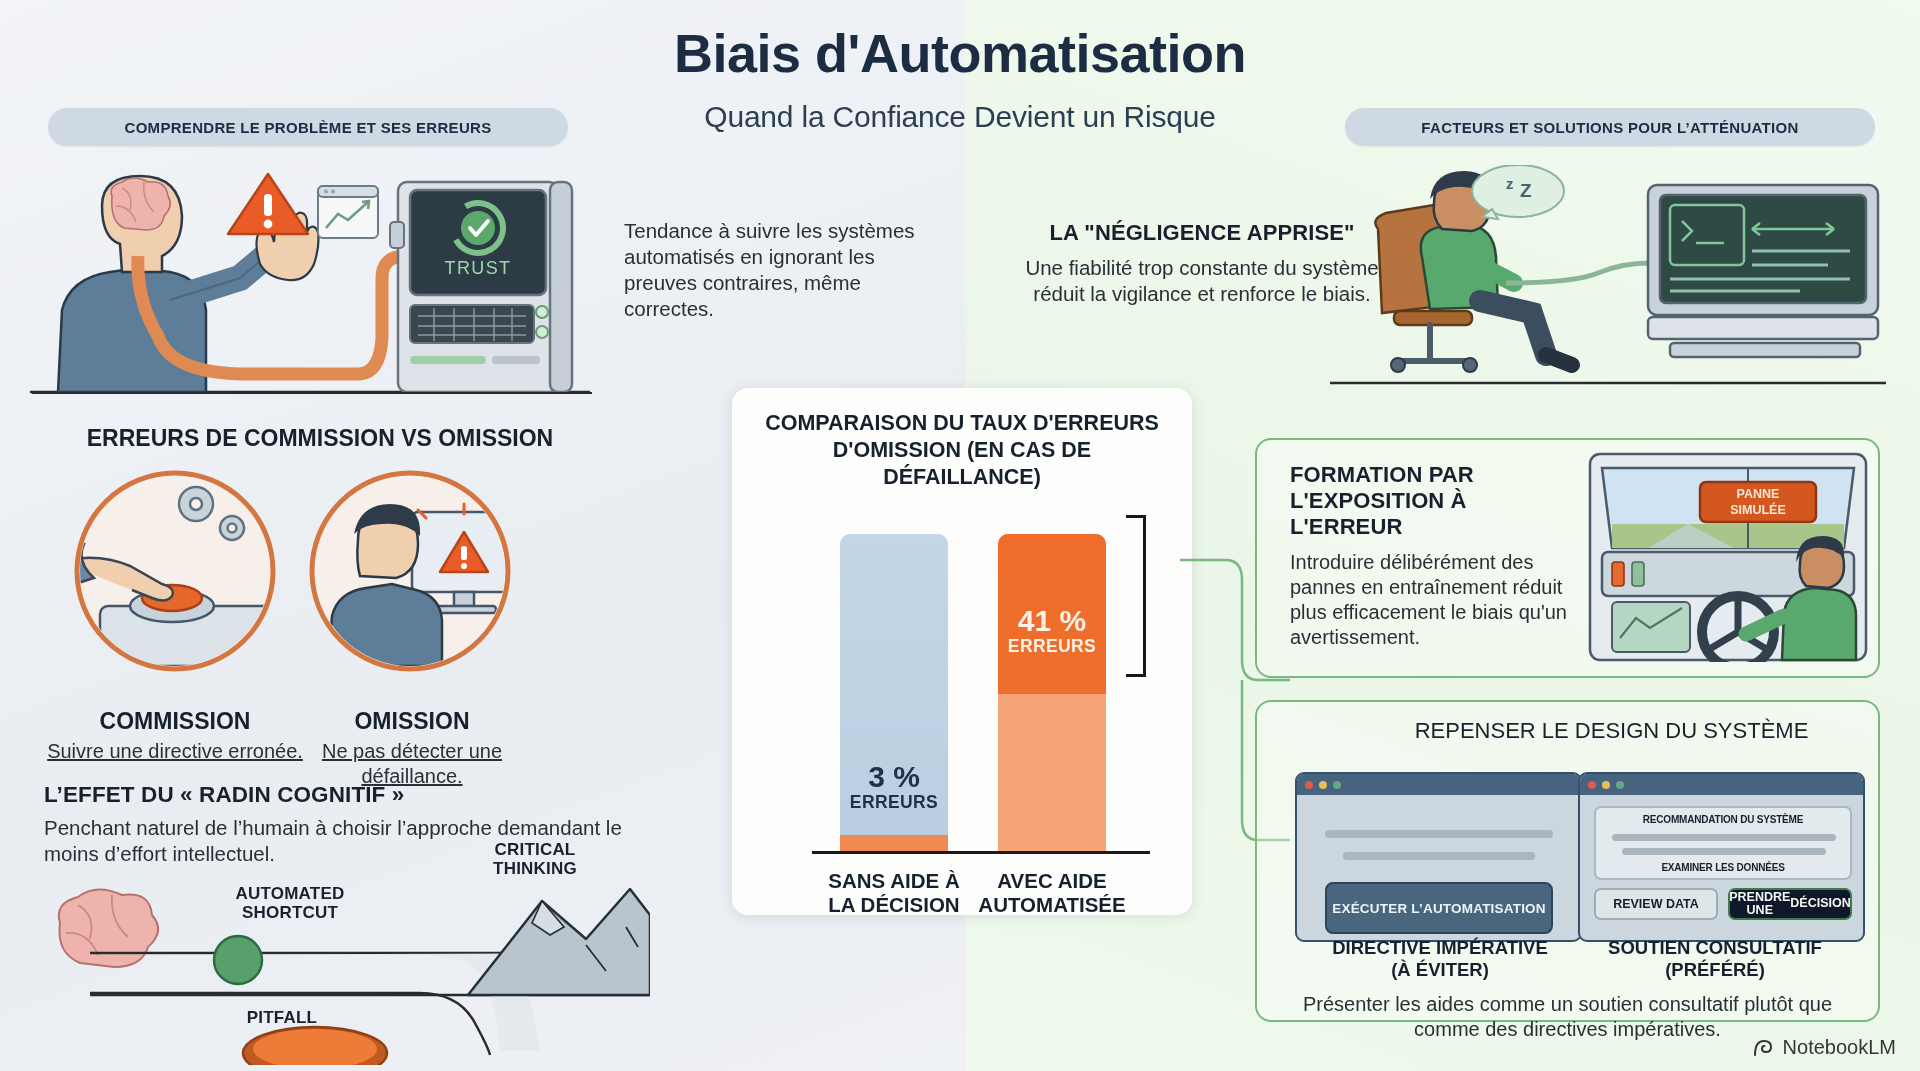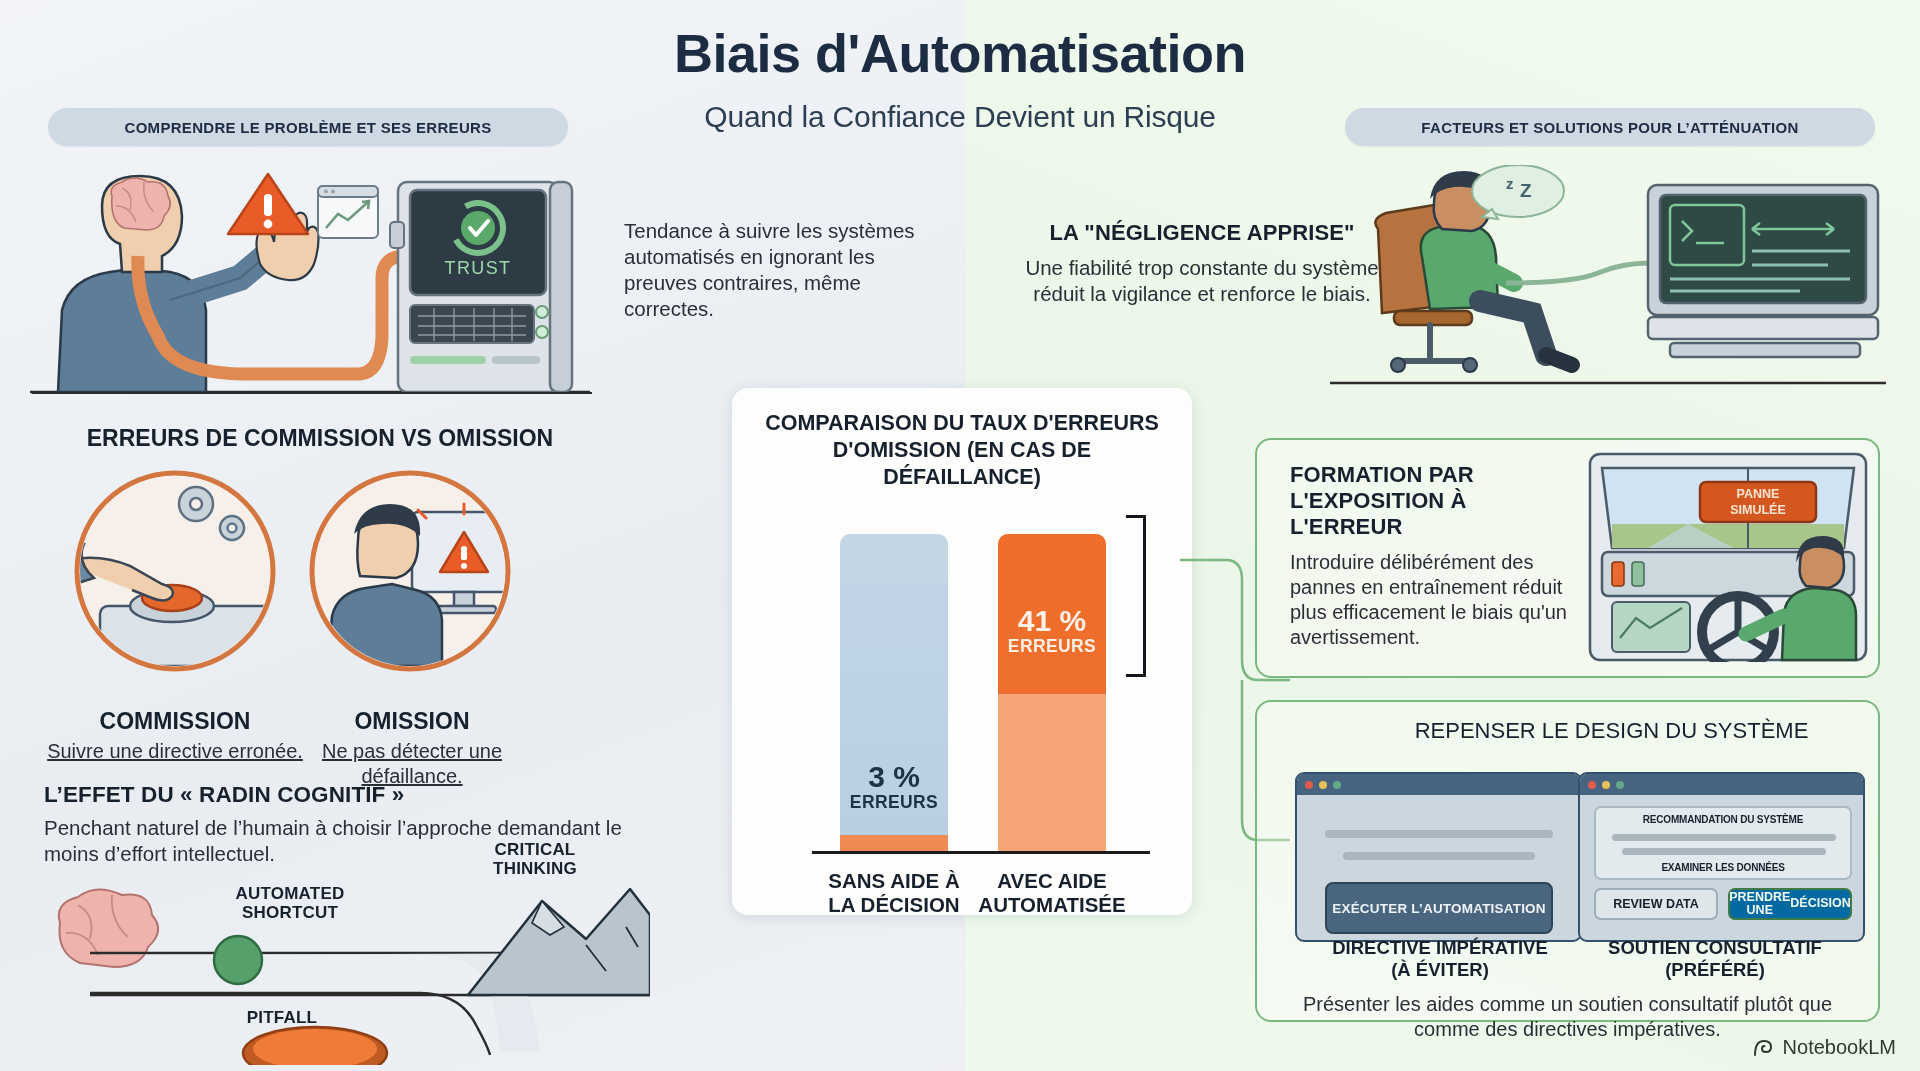--- a/index.html
+++ b/index.html
@@ -131,21 +131,21 @@
   .btn-dark { position:absolute; background:#4a657e; border:2px solid #2e4558;
               border-radius:8px; color:#eef3f7; font-weight:bold;
               display:flex; align-items:center; justify-content:center;
               font-size:13.5px; letter-spacing:.2px; }
   .card-inner { position:absolute; background:#e3eaee; border:2px solid #aab8c2; border-radius:7px; }
   .card-h { position:absolute; width:100%; text-align:center; font-weight:bold;
             font-size:10px; color:#17212e; letter-spacing:-0.2px; }
   .btn-light { position:absolute; background:#dfe6ea; border:2px solid #9fadb7; border-radius:7px;
                display:flex; align-items:center; justify-content:center;
                font-weight:bold; font-size:12.5px; color:#17212e; }
-  .btn-green { position:absolute; background:#0369a1; border:2px solid #3f7a48; border-radius:7px;
+  .btn-green { position:absolute; background:#0f172a; border:2px solid #3f7a48; border-radius:7px;
                display:flex; align-items:center; justify-content:center; text-align:center;
                font-weight:bold; font-size:12.5px; color:#f2faf1; line-height:1.05; }
 
   .footer { position:absolute; right:24px; bottom:12px; display:flex; align-items:center; gap:7px;
             color:#2c3b2c; font-size:20px; }
   .hr-line { position:absolute; background:#2b2b2b; height:2px; }
 </style>
 </head>
 <body>
 

